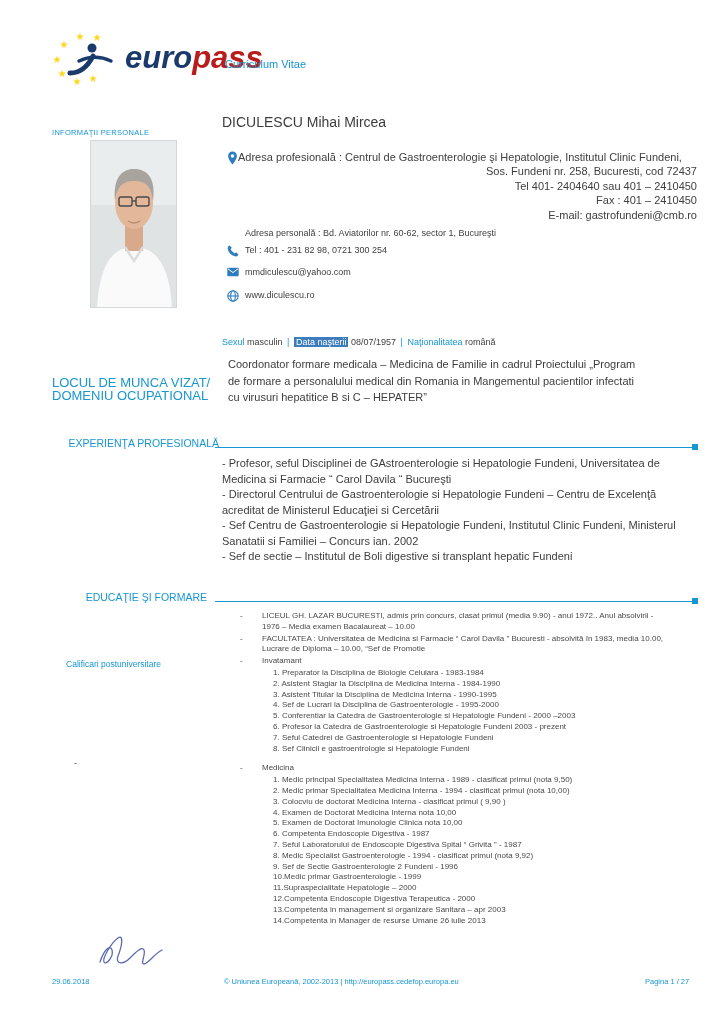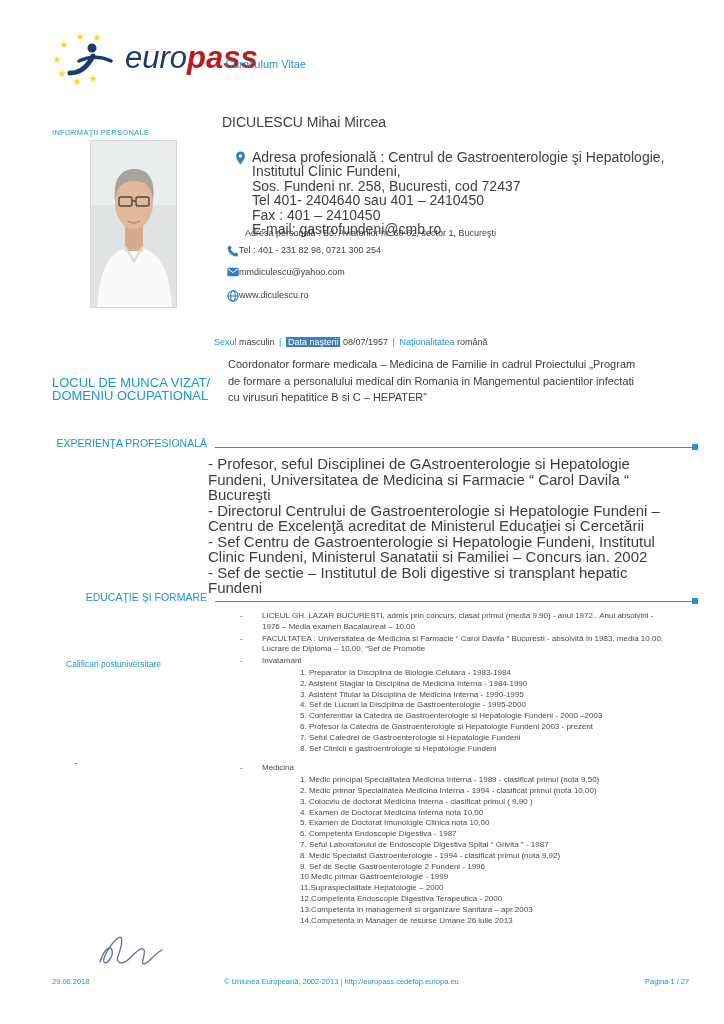--- a/index.html
+++ b/index.html
@@ -3,71 +3,71 @@
 <meta charset="utf-8">
 <style>
   *{margin:0;padding:0;box-sizing:border-box}
   body{width:724px;height:1024px;position:relative;overflow:hidden;background:#fff;
        color:#404040;font-family:"Liberation Sans","DejaVu Sans",sans-serif}
   .accent{color:#1796D2}
 
   
   .logo{position:absolute;left:50px;top:28px;display:flex;align-items:center;gap:5px}
   .logo-word{font-size:31px;font-style:italic;line-height:1}
-  .logo-euro{color:#1A3A6B;font-weight:400}
+  .logo-euro{color:#1A3A6B;font-weight:700}
   .logo-pass{color:#b91c1c;font-weight:700}
   .doc-type{position:absolute;left:225px;top:58px;font-size:11px;color:#1796D2}
 
   .person-name{position:absolute;left:222px;top:114px;font-size:14px;color:#3d3d3d}
 
   
   .label{color:#1796D2}
   .label-personal{position:absolute;left:52px;top:128px;font-size:7.5px;letter-spacing:.3px}
   .label-job{position:absolute;left:52px;top:376px;font-size:13px;line-height:13px}
-  .label-exp{position:absolute;left:20px;top:437px;width:187px;text-align:right;font-size:10.5px}
+  .label-exp{position:absolute;left:32px;top:437px;width:187px;text-align:right;font-size:10.5px}
   .label-edu{position:absolute;left:20px;top:591px;width:187px;text-align:right;font-size:10.5px}
   .label-postgrad{position:absolute;left:20px;top:659px;width:187px;text-align:center;font-size:8.5px}
   .stray-dash{position:absolute;left:74px;top:758px;font-size:9px;color:#4a4a4a}
 
   .photo{position:absolute;left:90px;top:140px;width:87px;height:168px;overflow:hidden;border:1px solid #d5d8da}
 
   
-  .contact-pro{position:absolute;left:235px;top:150px;width:470px;display:flex;gap:6px;
-               font-size:14px;line-height:14.4px}
+  .contact-pro{position:absolute;left:227px;top:150px;width:470px;display:flex;gap:0;
+               font-size:11px;line-height:14.4px}
   .contact-pro .cicon{flex:none;margin-top:1px}
   .cp-lines{flex:1}
-  .cp-center{text-align:left}
+  .cp-center{text-align:right}
   .home-address{position:absolute;left:245px;top:228px;font-size:9px}
-  .crow{position:absolute;left:227px;display:flex;align-items:flex-start;font-size:9px}
+  .crow{position:absolute;left:227px;display:flex;gap:6px;align-items:flex-start;font-size:9px}
   .row-tel{top:245px}
   .row-email{top:267px}
   .row-web{top:290px}
   .weblink{color:#404040;cursor:pointer}
 
-  .sex-line{position:absolute;left:214px;top:337px;font-size:9px}
+  .sex-line{position:absolute;left:222px;top:337px;font-size:9px}
   .sep{color:#1796D2;padding:0 2px}
   .birth-hl{background:#3D7DBE;color:#fff;padding:0 2px}
 
   .objective{position:absolute;left:228px;top:356px;width:416px;font-size:11px;line-height:16.5px;color:#3d3d3d}
 
   
   .rule{position:absolute;height:1px;background:#1796D2}
   .rule-exp{left:215px;top:447px;width:477px}
   .rule-edu{left:215px;top:601px;width:477px}
   .rule-sq{position:absolute;width:6px;height:6px;background:#1796D2}
   .sq-exp{left:692px;top:444px}
   .sq-edu{left:692px;top:598px}
 
-  .experience{position:absolute;left:208px;top:456px;width:462px;font-size:15px;line-height:15.5px;color:#3d3d3d}
+  .experience{position:absolute;left:222px;top:456px;width:462px;font-size:11px;line-height:15.5px;color:#3d3d3d}
 
   .education{position:absolute;left:240px;top:611px;width:424px;font-size:8px;line-height:10.8px;color:#4a4a4a}
   .dash-item{display:flex;margin-bottom:1px}
   .dash{width:22px;flex:none}
   .dash-text{flex:1}
-  .numbered{margin-left:60px;margin-bottom:1px}
+  .numbered{margin-left:33px;margin-bottom:1px}
   .medicina{margin-top:9px}
 
   .signature{position:absolute;left:92px;top:926px}
 
   .footer{position:absolute;top:977px;left:0;width:724px;font-size:7.5px;color:#1796D2}
   .footer-date{position:absolute;left:52px;top:0}
   .footer-copy{position:absolute;left:224px;top:0}
   .footer-page{position:absolute;left:645px;top:0}
 </style>
 </head>

